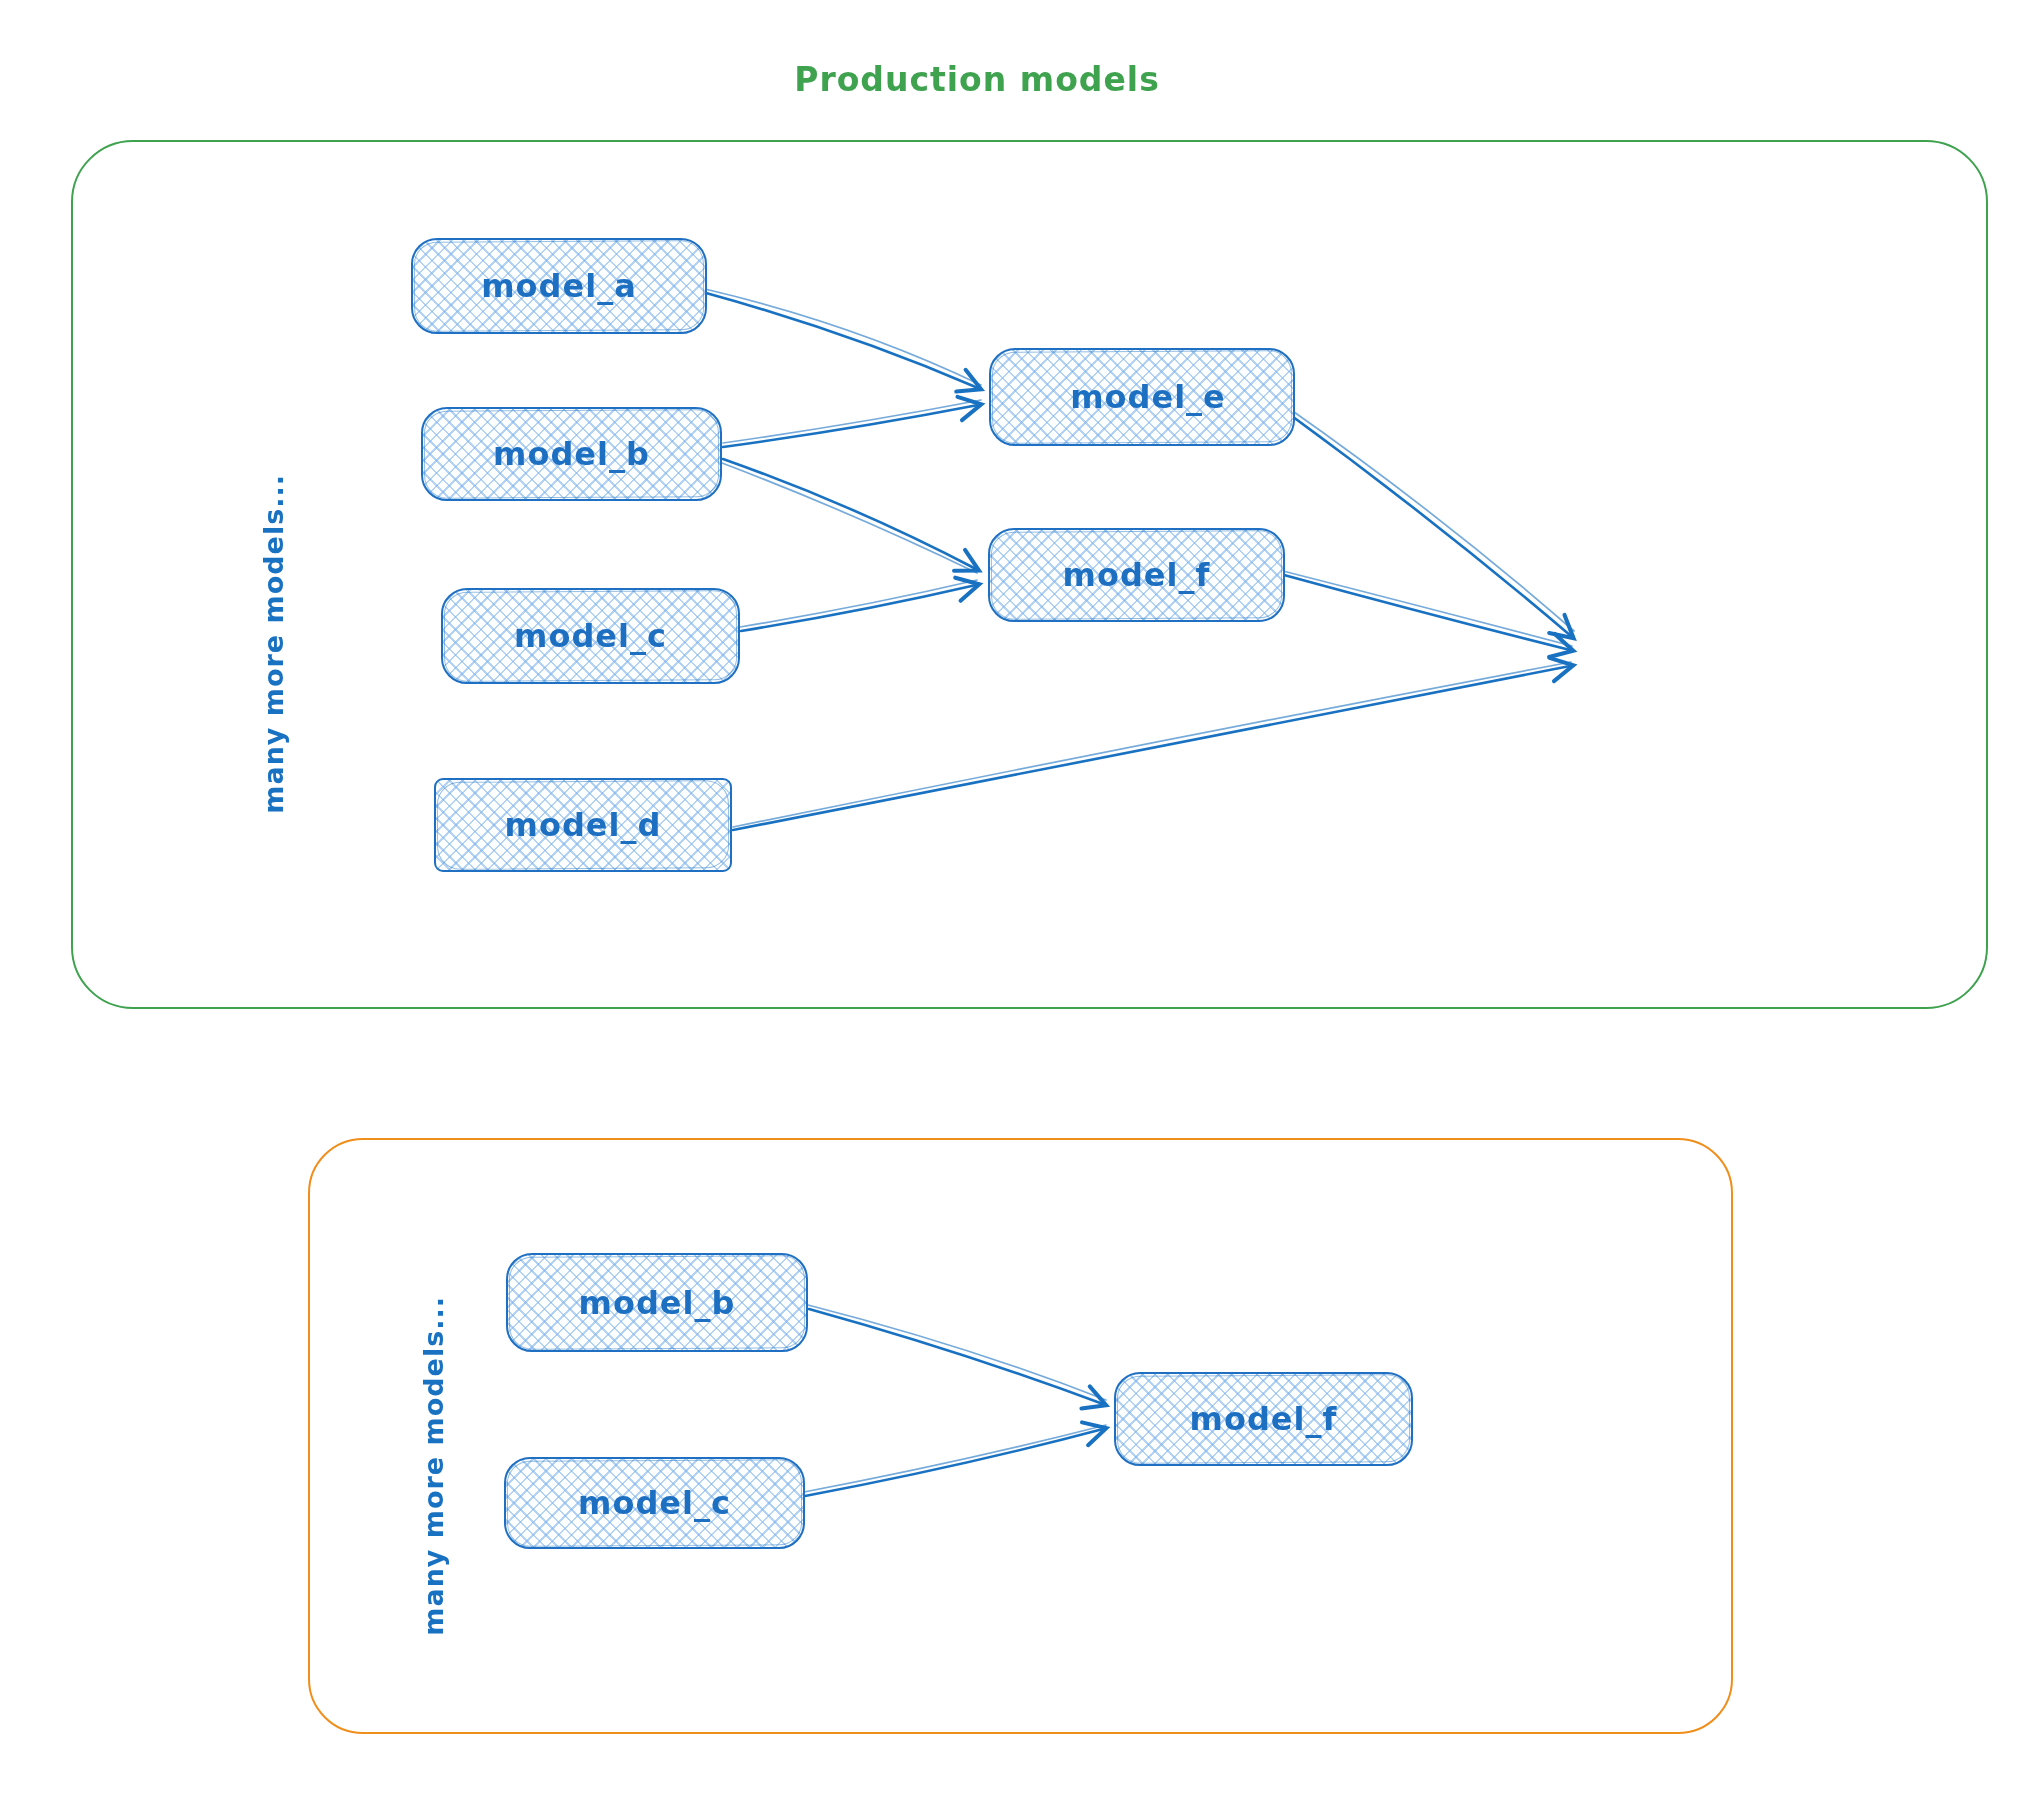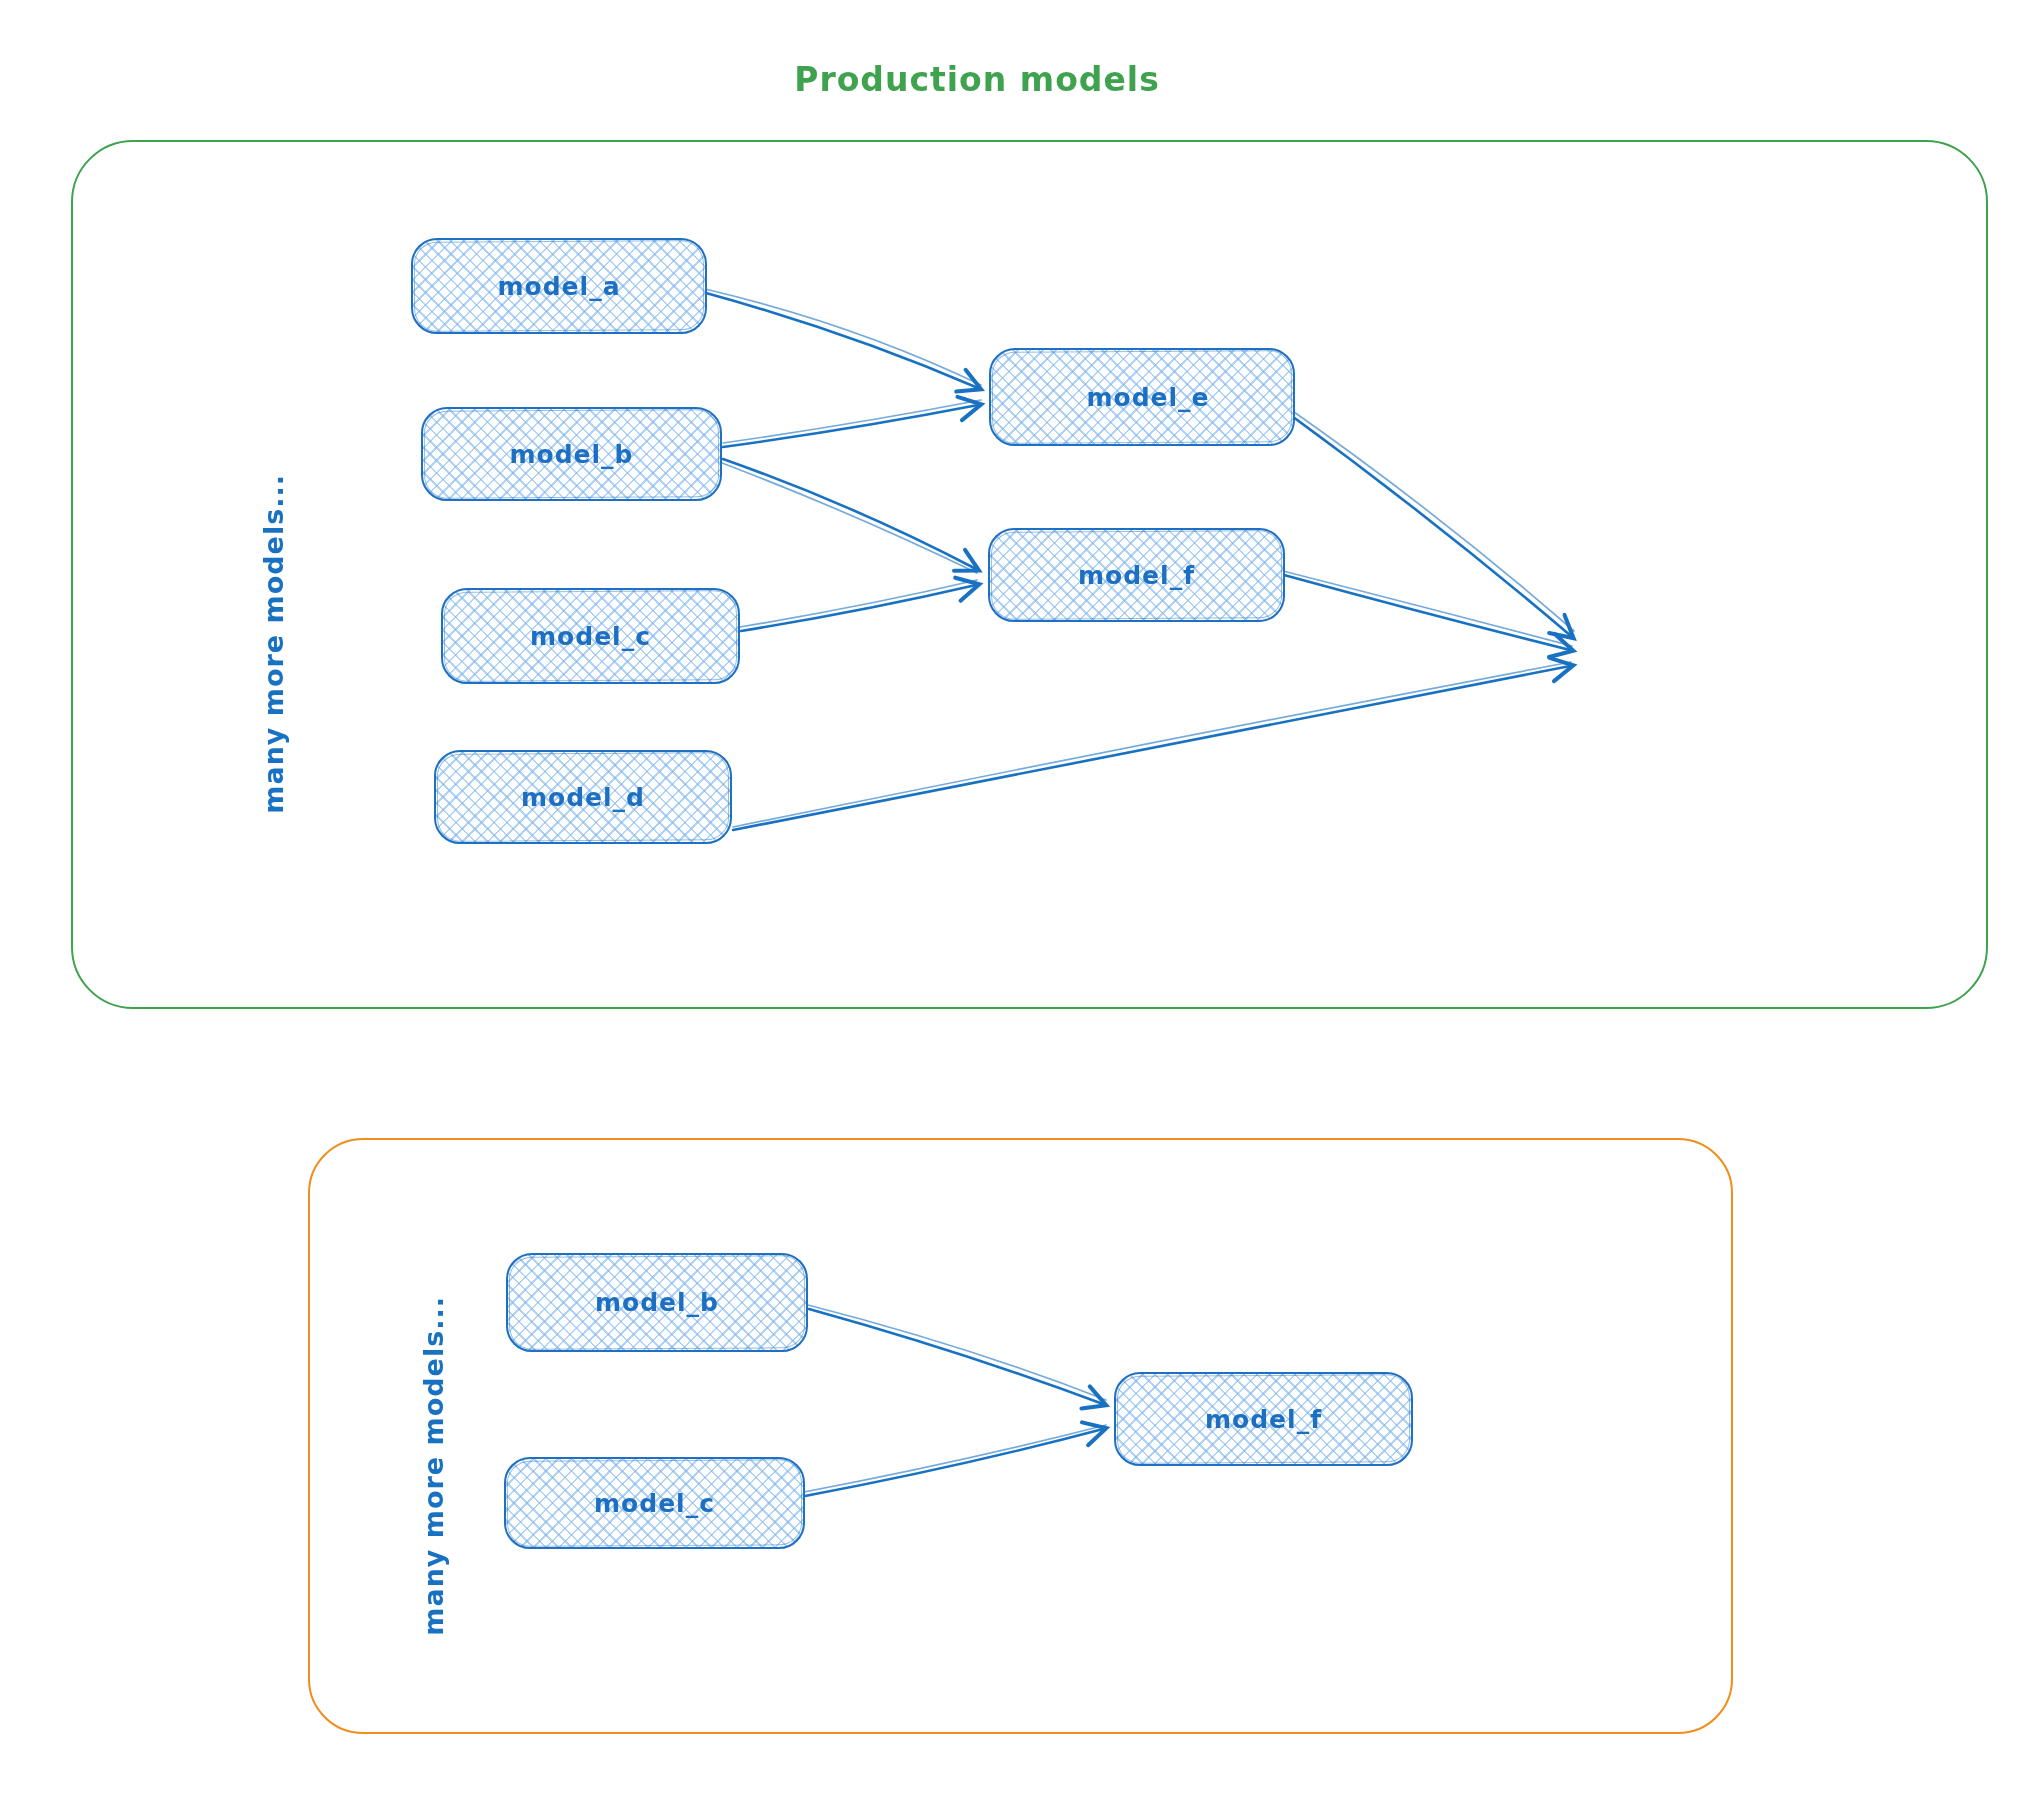--- a/index.html
+++ b/index.html
@@ -39,35 +39,35 @@
     color:#1971c2;font-size:27px;letter-spacing:1px;font-weight:bold;
   }
   .side-prod{left:222px;top:474px;}
   .side-dev{left:382px;top:1296px;}
 
   
   .node{
     position:absolute;z-index:4;
     display:flex;align-items:center;justify-content:center;
     border:2.5px solid #1f70c2;border-radius:26px;
-    color:#1d6fc2;font-size:25px;font-weight:bold;letter-spacing:1px;
+    color:#1d6fc2;font-size:32px;font-weight:bold;letter-spacing:1px;
     background:
       repeating-linear-gradient(45deg, rgba(120,176,235,.55) 0px, rgba(120,176,235,.55) 1.8px, transparent 1.8px, transparent 9px),
       repeating-linear-gradient(135deg, rgba(120,176,235,.55) 0px, rgba(120,176,235,.55) 1.8px, transparent 1.8px, transparent 9px),
       #fdfeff;
   }
   .node::after{ 
     content:"";position:absolute;inset:1px;border-radius:23px;
     border:1px solid rgba(25,113,194,.45);transform:rotate(-.3deg);
     pointer-events:none;
   }
   #p-a{left:375px;top:238px;width:292px;height:92px;}
   #p-b{left:385px;top:407px;width:297px;height:90px;}
   #p-c{left:405px;top:588px;width:295px;height:92px;}
-  #p-d{left:398px;top:750px;width:294px;height:90px;}
+  #p-d{left:398px;top:778px;width:294px;height:90px;border-radius:9px;}
   #p-e{left:953px;top:348px;width:290px;height:94px;padding-left:12px;}
   #p-f{left:952px;top:528px;width:293px;height:90px;}
   #p-g{left:1545px;top:605px;width:295px;height:93px;}
   #d-b{left:470px;top:1253px;width:298px;height:95px;}
   #d-c{left:468px;top:1457px;width:297px;height:88px;}
   #d-f{left:1078px;top:1372px;width:295px;height:90px;}
 
   .edge-main{fill:none;stroke:#1971c2;stroke-width:2.6;stroke-linecap:round;}
   .edge-sketch{fill:none;stroke:#1971c2;stroke-width:1.7;stroke-linecap:round;opacity:.6;}
 </style>

